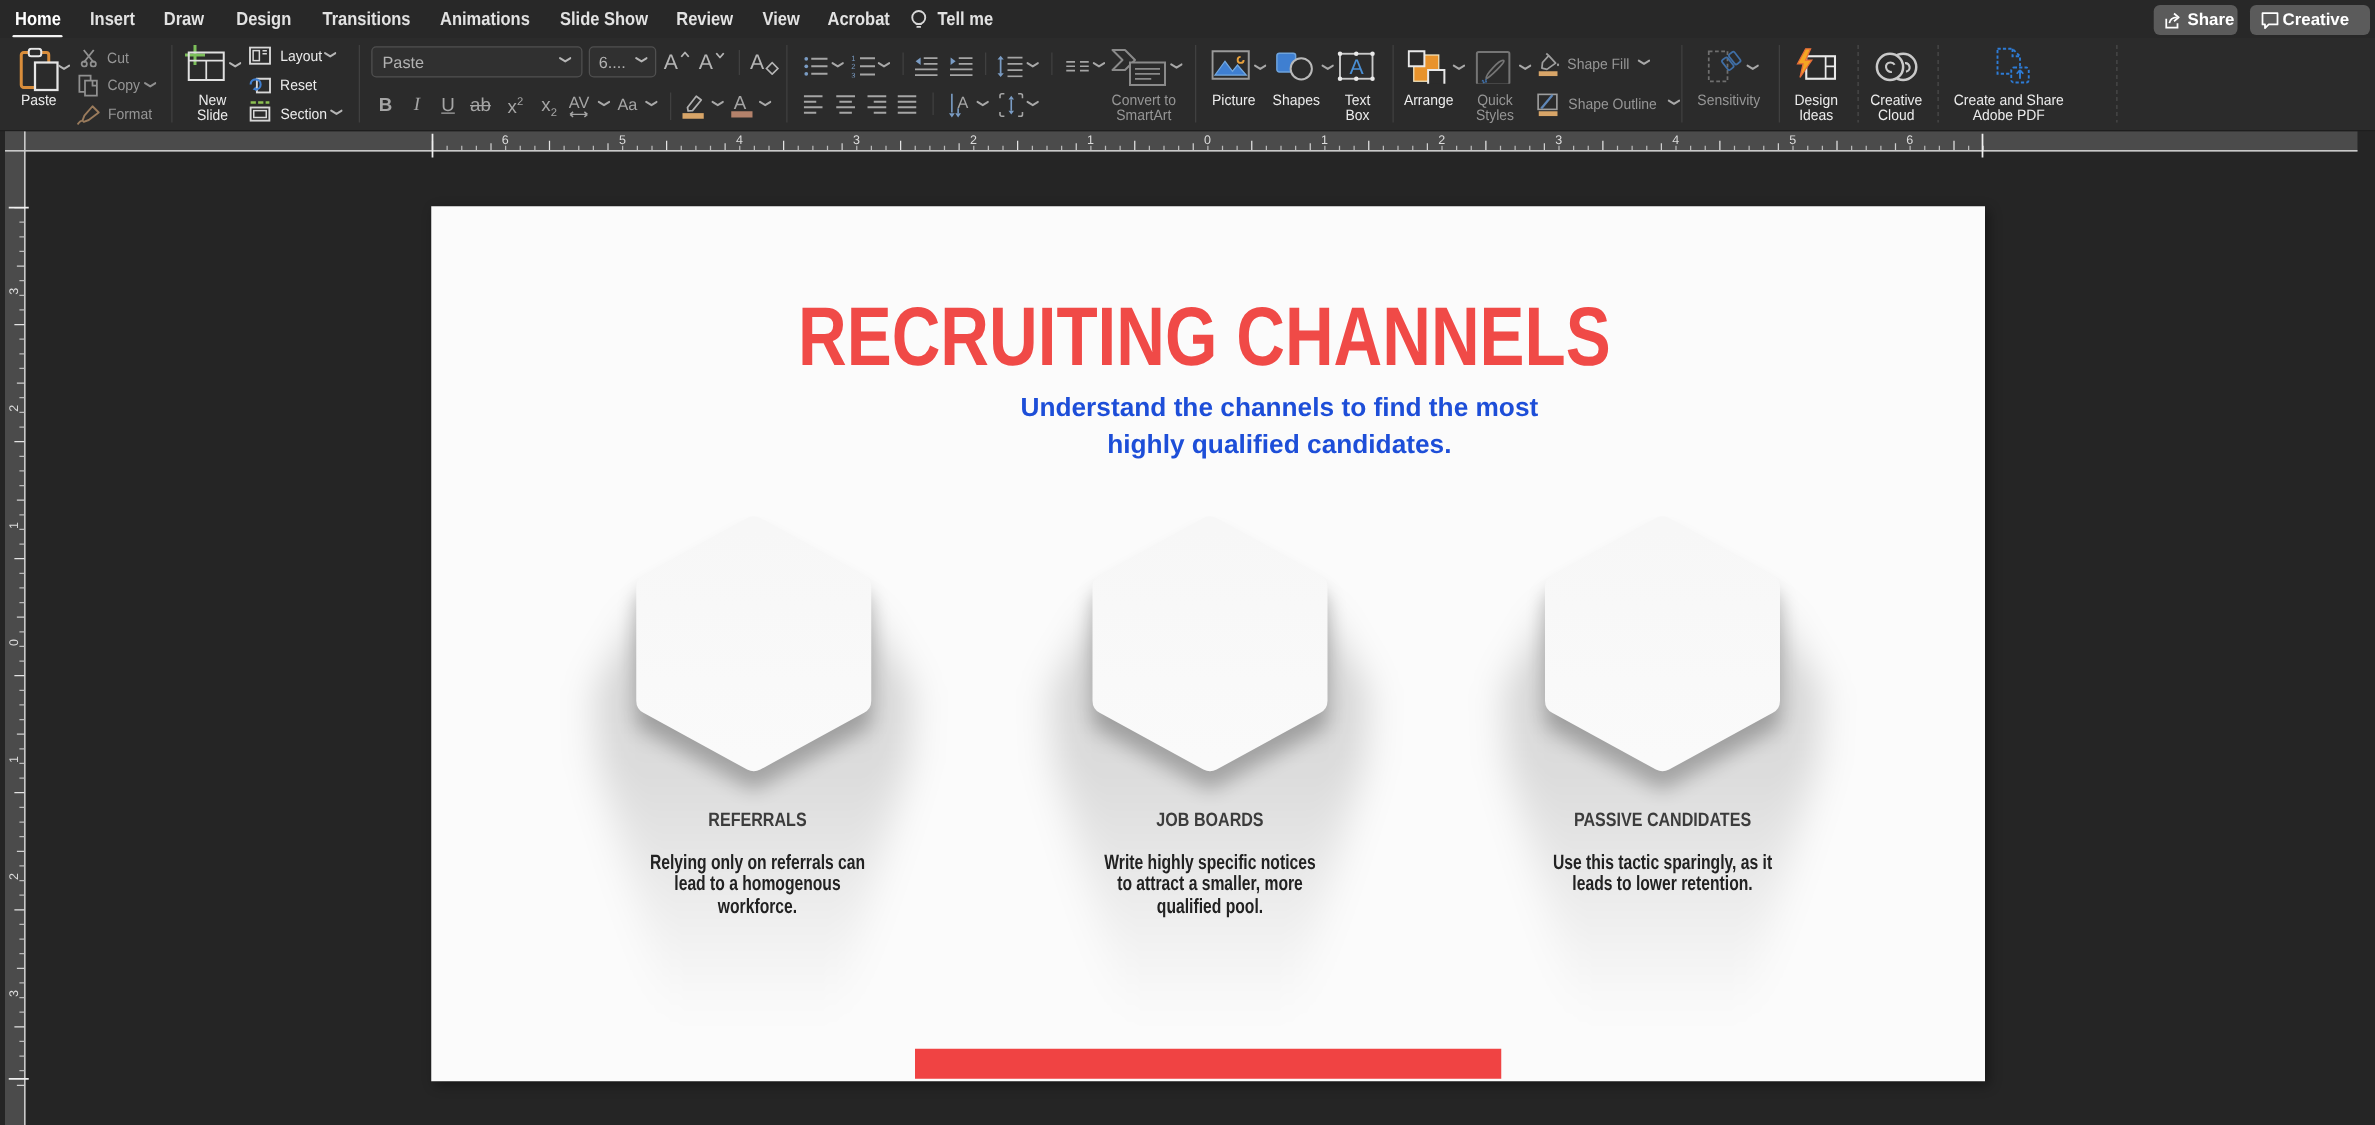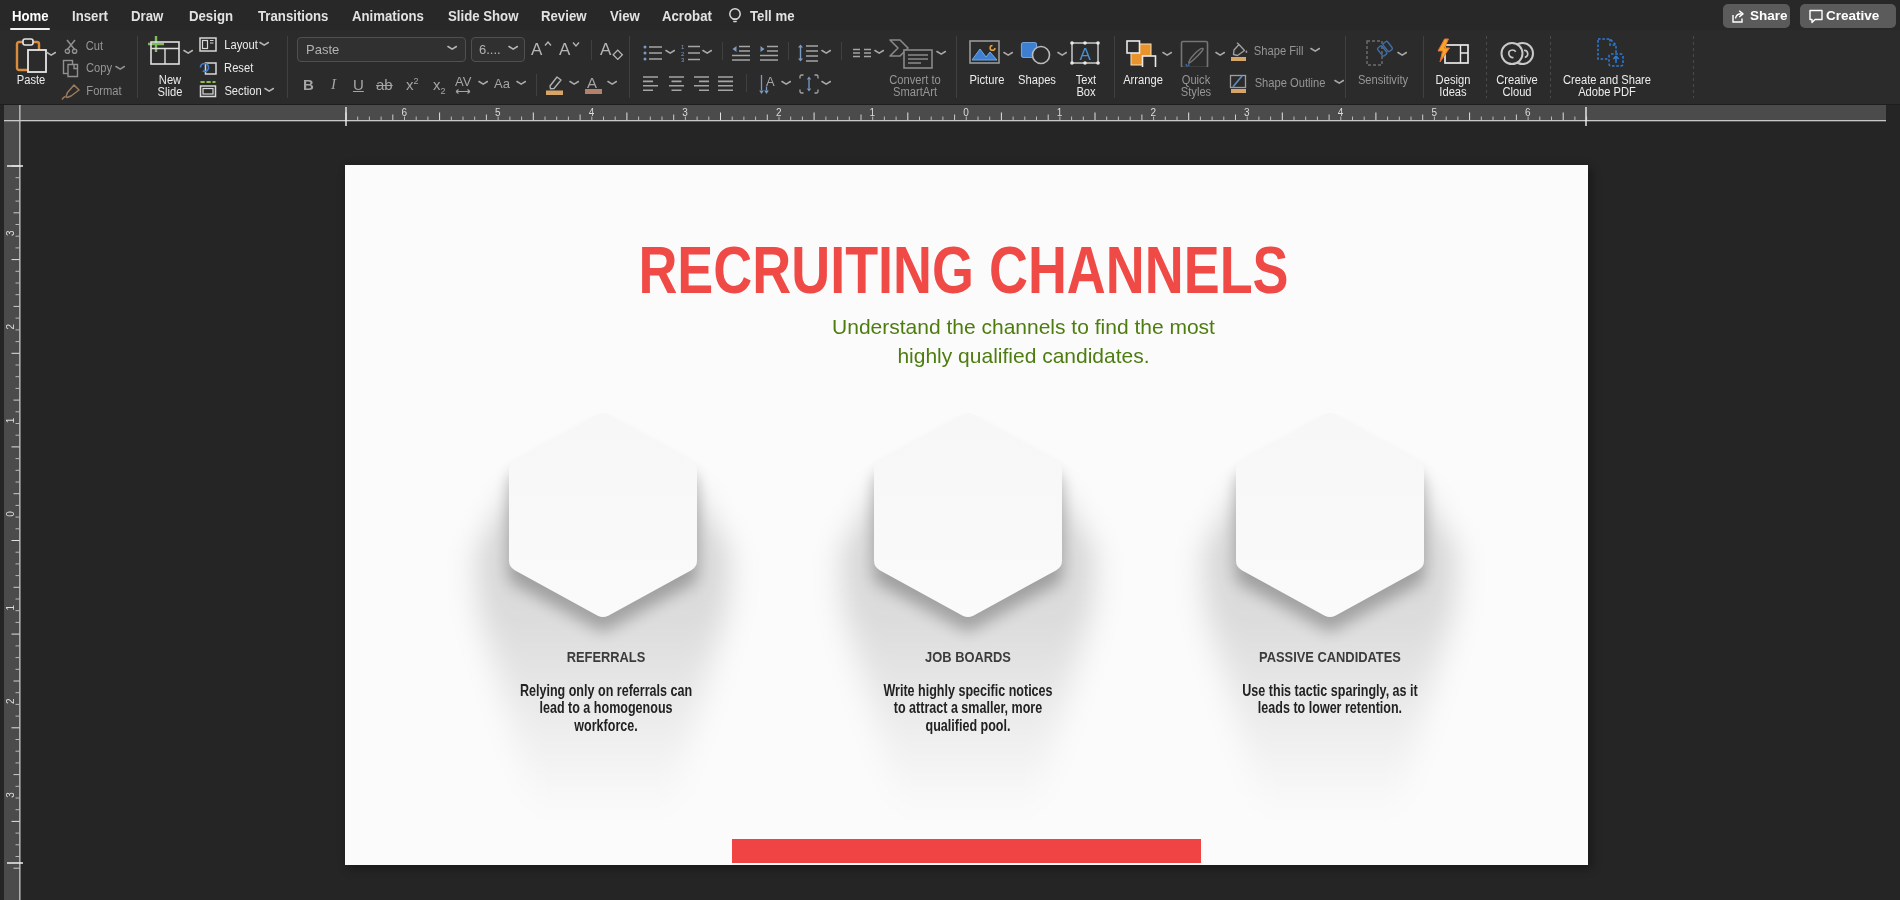--- a/index.html
+++ b/index.html
@@ -9,21 +9,21 @@
 #ribbon{position:absolute;left:0;top:30px;width:1900px;height:74px;background:#2b2b2b;border-bottom:1px solid #1e1e1e;}
 .rlbl{position:absolute;font-size:12px;color:#ececec;text-align:center;white-space:nowrap;transform:scaleX(0.93);}
 .rlbl.g{color:#969696;}
 .rdiv{position:absolute;width:1px;background:#404040;}
 .rbox{position:absolute;background:#303030;border:1px solid #505050;border-radius:4px;color:#b2b2b2;font-size:13px;}
 #canvas{position:absolute;left:0;top:105px;width:1900px;height:795px;background:#252525;}
 #slide{position:absolute;left:345px;top:60px;width:1243px;height:700px;background:#fbfbfb;box-shadow:3px 3px 9px rgba(0,0,0,0.38);}
 #title{position:absolute;left:-3.5px;top:67px;width:1243px;text-align:center;
        font-size:66.5px;font-weight:bold;color:#f04a47;transform:scaleX(0.811);}
 #subtitle{position:absolute;left:0;top:148px;width:1357px;text-align:center;
-          font-size:21px;line-height:28.5px;color:#4d7c0f;font-weight:normal;}
+          font-size:21px;line-height:28.5px;color:#1d4ed8;font-weight:bold;}
 .hexlabel{position:absolute;width:300px;text-align:center;font-size:15.5px;font-weight:bold;color:#3c3c3c;transform:scaleX(0.83);}
 .hexbody{position:absolute;width:300px;text-align:center;font-size:16.5px;line-height:17.3px;color:#222;
          font-weight:bold;transform:scaleX(0.76);}
 #redbar{position:absolute;left:387px;top:674px;width:469px;height:24px;background:#f04343;}
 .btn{position:absolute;top:4px;height:24px;background:#5b5b5b;border-radius:5px;color:#fff;
      font-size:13.5px;font-weight:bold;line-height:24px;}
 </style></head><body>
 <div id="app">
 <div id="menubar">
       <div class="mi" style="left:12px;color:#ffffff">Home</div>

